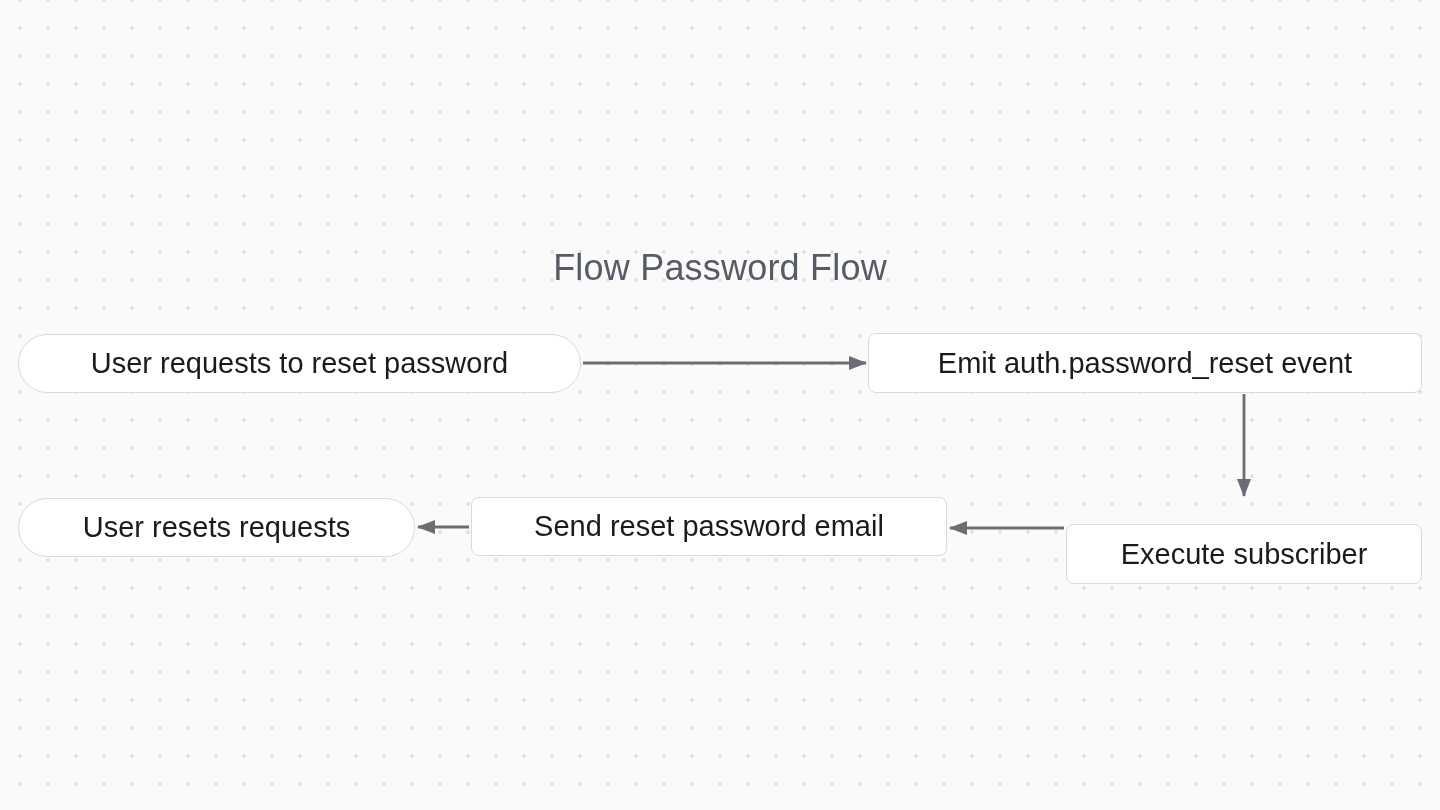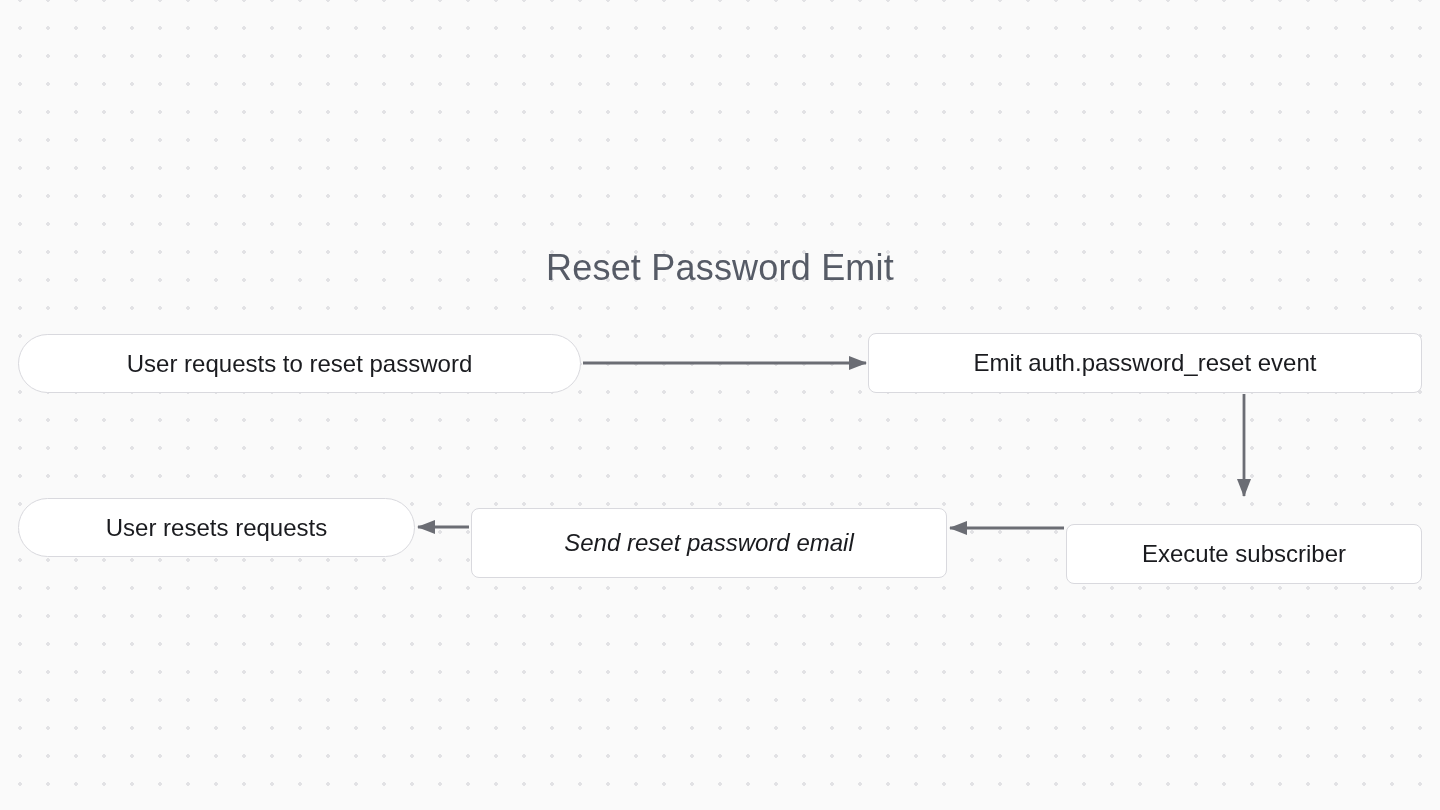--- a/index.html
+++ b/index.html
@@ -34,34 +34,34 @@
     letter-spacing: 0.2px;
     color: #565b66;
   }
 
   .node {
     position: absolute;
     box-sizing: border-box;
     background: #ffffff;
     border: 1.5px solid #d9d9de;
     color: #1a1b1f;
-    font-size: 24px;
+    font-size: 29px;
     display: flex;
     align-items: center;
     justify-content: center;
     white-space: nowrap;
     text-align: center;
   }
   .stadium { border-radius: 30px; }
   .rounded { border-radius: 8px; }
 
   #node-start      { left: 18px;   top: 334px; width: 563px; height: 59px; }
   #node-emit       { left: 868px;  top: 333px; width: 554px; height: 60px; }
   #node-subscriber { left: 1066px; top: 524px; width: 356px; height: 60px; }
-  #node-email      { left: 471px;  top: 508px; width: 476px; height: 70px; font-style: italic; }
+  #node-email      { left: 471px;  top: 497px; width: 476px; height: 59px; }
   #node-end        { left: 18px;   top: 498px; width: 397px; height: 59px; }
 
   .edge-line {
     stroke: #6b6d74;
     stroke-width: 2.8px;
   }
 </style>
 </head>
 <body>
 
@@ -72,21 +72,21 @@
       <marker id="arrowhead" markerUnits="userSpaceOnUse" markerWidth="18" markerHeight="14" refX="17" refY="7" orient="auto">
         <path d="M0,0 L18,7 L0,14 Z" fill="#6b6d74"></path>
       </marker>
     </defs>
     <line class="edge-line" x1="583" y1="363" x2="866" y2="363" marker-end="url(#arrowhead)"></line>
     <line class="edge-line" x1="1244" y1="394" x2="1244" y2="496" marker-end="url(#arrowhead)"></line>
     <line class="edge-line" x1="1064" y1="528" x2="950" y2="528" marker-end="url(#arrowhead)"></line>
     <line class="edge-line" x1="469" y1="527" x2="418" y2="527" marker-end="url(#arrowhead)"></line>
   </svg>
 
-  <div class="title">Reset Password Emit</div>
+  <div class="title">Flow Password Flow</div>
 
   <div class="node stadium" id="node-start">User requests to reset password</div>
 
   <div class="node rounded" id="node-emit">Emit auth.password_reset event</div>
 
   <div class="node rounded" id="node-subscriber">Execute subscriber</div>
 
   <div class="node rounded" id="node-email">Send reset password email</div>
 
   <div class="node stadium" id="node-end">User resets requests</div>

